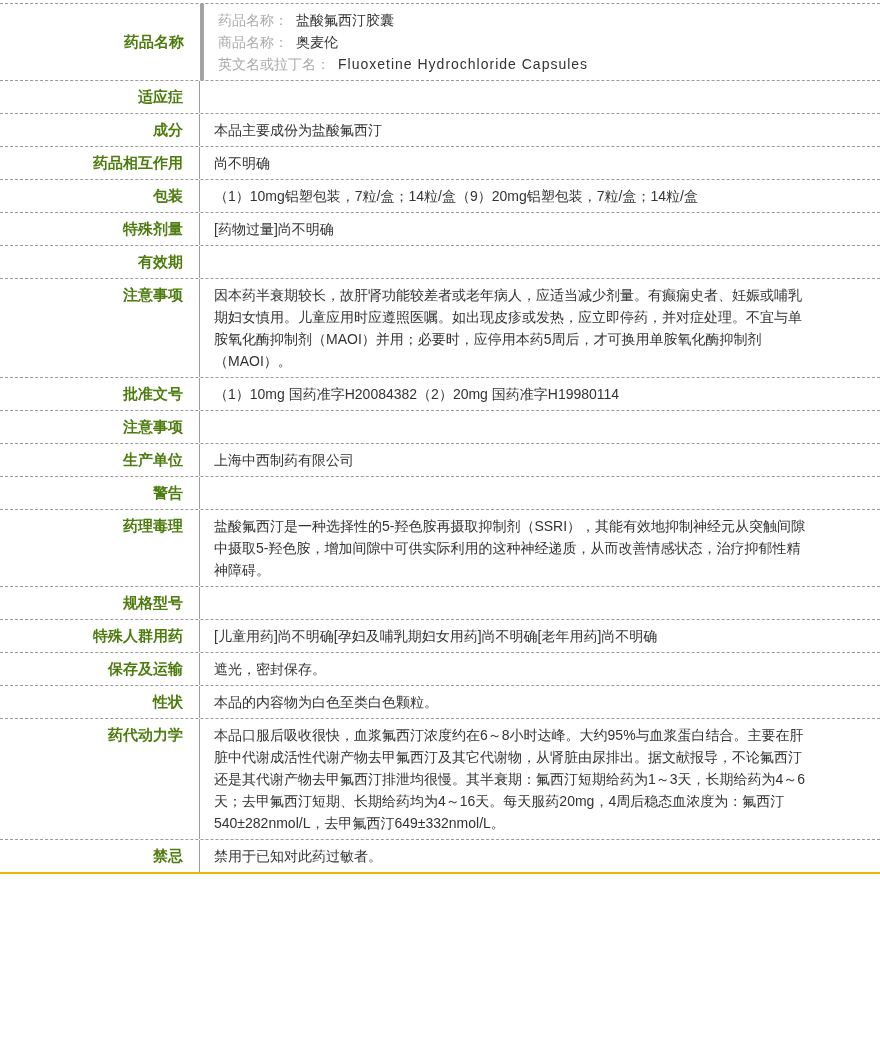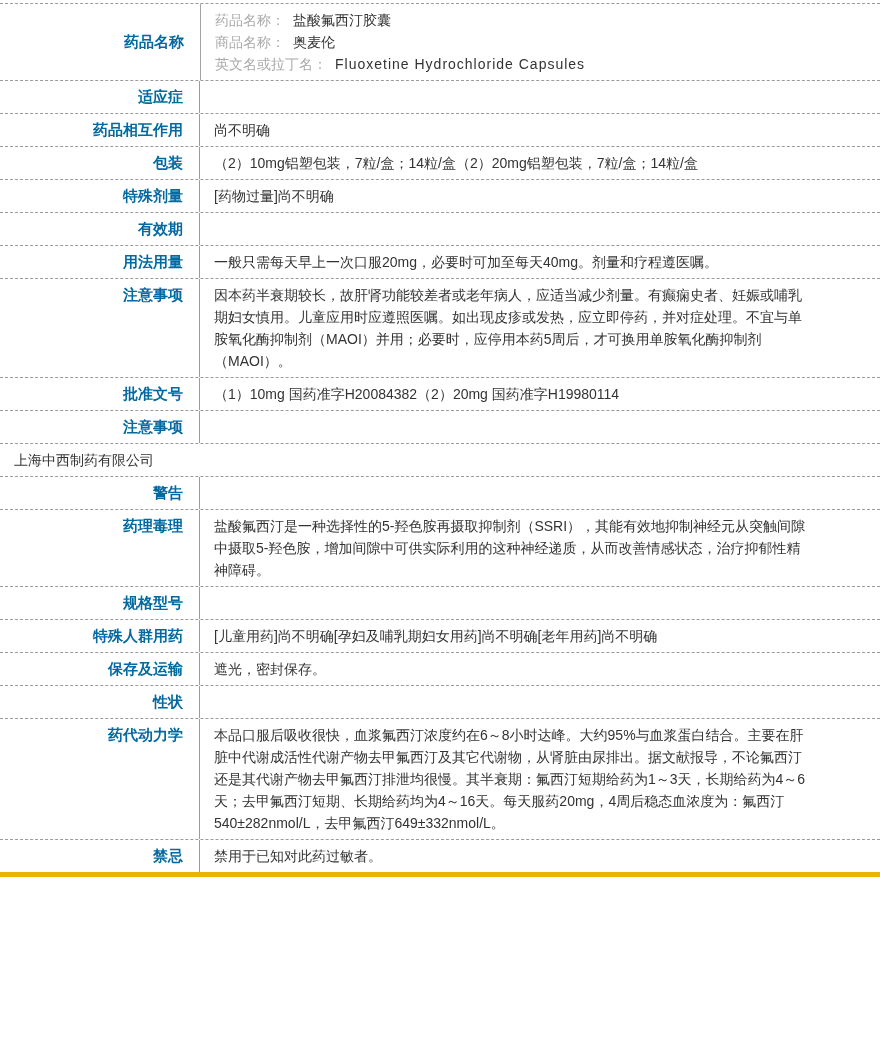--- a/index.html
+++ b/index.html
@@ -17,32 +17,32 @@
   .drug-table {
     width: 880px;
     margin-top: 3px;
     border-top: 1px dashed #9b9b9b;
   }
   .row {
     display: flex;
     border-bottom: 1px dashed #9b9b9b;
   }
   .row:last-child {
-    border-bottom: 5px solid #eab308;
+    border-bottom: 2px solid #eab308;
   }
   .label-cell {
     width: 200px;
     box-sizing: border-box;
     flex: 0 0 200px;
     text-align: right;
     padding: 5px 16px 5px 0;
     font-weight: bold;
     font-size: 15px;
     line-height: 22px;
-    color: #0369a1;
+    color: #4d7c0f;
     border-right: 1px solid #9b9b9b;
   }
   .content-cell {
     flex: 1 1 auto;
     box-sizing: border-box;
     padding: 5px 70px 5px 14px;
     font-size: 14px;
     line-height: 22px;
     color: #333333;
     min-height: 22px;
@@ -51,21 +51,21 @@
   
   .row.v-center {
     align-items: center;
   }
   .row.v-center .label-cell {
     align-self: center;
     border-right: none;
   }
   .row.v-center .divider-wrap {
     align-self: stretch;
-    border-left: 1px solid #a3a3a3;
+    border-left: 4px solid #a3a3a3;
   }
   .field-line {
     line-height: 22px;
   }
   .field-key {
     color: #aaaaaa;
     margin-right: 8px;
   }
   .field-value {
     color: #333333;
@@ -84,60 +84,61 @@
         <div class="field-line"><span class="field-key">药品名称：</span><span class="field-value">盐酸氟西汀胶囊</span></div>
         <div class="field-line"><span class="field-key">商品名称：</span><span class="field-value">奥麦伦</span></div>
         <div class="field-line"><span class="field-key">英文名或拉丁名：</span><span class="field-value latin">Fluoxetine Hydrochloride Capsules</span></div>
       </div>
   </div>
 
   <div class="row">
     <div class="label-cell">适应症</div>
   </div>
 
+  <div class="row">
+    <div class="label-cell">成分</div>
+    <div class="content-cell">本品主要成份为盐酸氟西汀</div>
+  </div>
 
   <div class="row">
     <div class="label-cell">药品相互作用</div>
     <div class="content-cell">尚不明确</div>
   </div>
 
   <div class="row">
     <div class="label-cell">包装</div>
-    <div class="content-cell">（2）10mg铝塑包装，7粒/盒；14粒/盒（2）20mg铝塑包装，7粒/盒；14粒/盒</div>
+    <div class="content-cell">（1）10mg铝塑包装，7粒/盒；14粒/盒（9）20mg铝塑包装，7粒/盒；14粒/盒</div>
   </div>
 
   <div class="row">
     <div class="label-cell">特殊剂量</div>
     <div class="content-cell">[药物过量]尚不明确</div>
   </div>
 
   <div class="row">
     <div class="label-cell">有效期</div>
   </div>
 
-  <div class="row">
-    <div class="label-cell">用法用量</div>
-    <div class="content-cell">一般只需每天早上一次口服20mg，必要时可加至每天40mg。剂量和疗程遵医嘱。</div>
-  </div>
 
   <div class="row">
     <div class="label-cell">注意事项</div>
     <div class="content-cell">因本药半衰期较长，故肝肾功能较差者或老年病人，应适当减少剂量。有癫痫史者、妊娠或哺乳期妇女慎用。儿童应用时应遵照医嘱。如出现皮疹或发热，应立即停药，并对症处理。不宜与单胺氧化酶抑制剂（MAOI）并用；必要时，应停用本药5周后，才可换用单胺氧化酶抑制剂（MAOI）。</div>
   </div>
 
   <div class="row">
     <div class="label-cell">批准文号</div>
     <div class="content-cell">（1）10mg 国药准字H20084382（2）20mg 国药准字H19980114</div>
   </div>
 
   <div class="row">
     <div class="label-cell">注意事项</div>
   </div>
 
   <div class="row">
+    <div class="label-cell">生产单位</div>
     <div class="content-cell">上海中西制药有限公司</div>
   </div>
 
   <div class="row">
     <div class="label-cell">警告</div>
     <div class="content-cell"></div>
   </div>
 
   <div class="row">
     <div class="label-cell">药理毒理</div>
@@ -153,20 +154,21 @@
     <div class="content-cell">[儿童用药]尚不明确[孕妇及哺乳期妇女用药]尚不明确[老年用药]尚不明确</div>
   </div>
 
   <div class="row">
     <div class="label-cell">保存及运输</div>
     <div class="content-cell">遮光，密封保存。</div>
   </div>
 
   <div class="row">
     <div class="label-cell">性状</div>
+    <div class="content-cell">本品的内容物为白色至类白色颗粒。</div>
   </div>
 
   <div class="row">
     <div class="label-cell">药代动力学</div>
     <div class="content-cell">本品口服后吸收很快，血浆氟西汀浓度约在6～8小时达峰。大约95%与血浆蛋白结合。主要在肝脏中代谢成活性代谢产物去甲氟西汀及其它代谢物，从肾脏由尿排出。据文献报导，不论氟西汀还是其代谢产物去甲氟西汀排泄均很慢。其半衰期：氟西汀短期给药为1～3天，长期给药为4～6天；去甲氟西汀短期、长期给药均为4～16天。每天服药20mg，4周后稳态血浓度为：氟西汀540±282nmol/L，去甲氟西汀649±332nmol/L。</div>
   </div>
 
   <div class="row">
     <div class="label-cell">禁忌</div>
     <div class="content-cell">禁用于已知对此药过敏者。</div>

